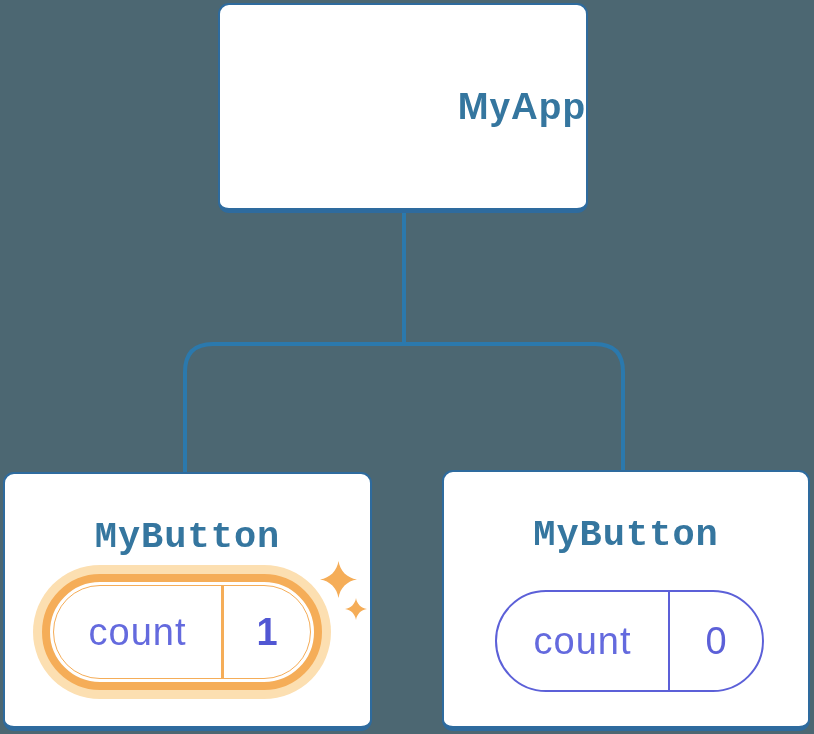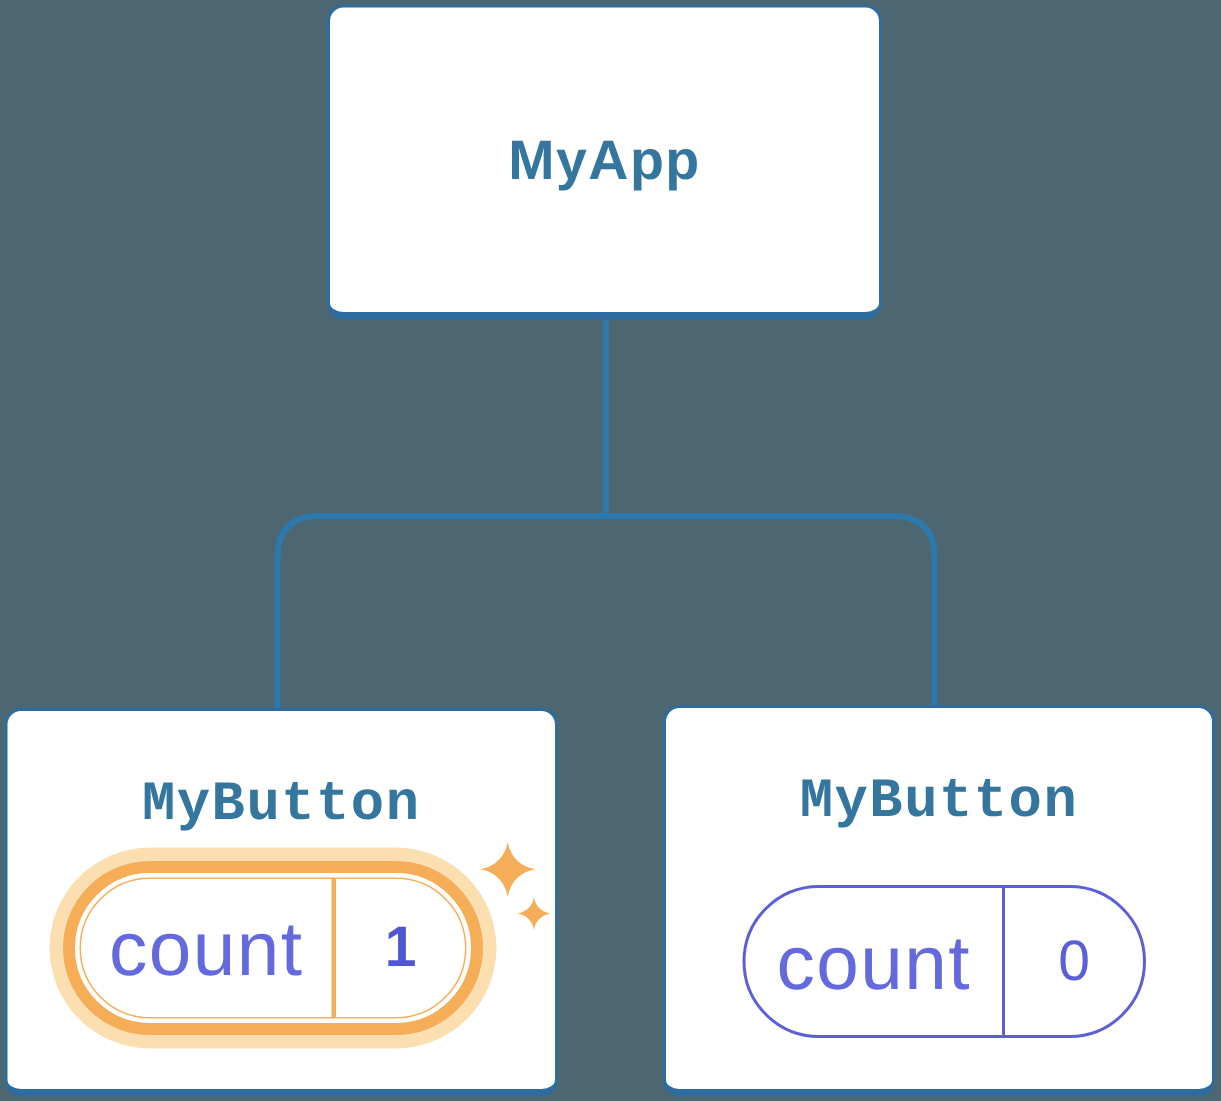--- a/index.html
+++ b/index.html
@@ -27,21 +27,21 @@
     border: 2.5px solid #2e6b9e;
     border-bottom-width: 5px;
     border-radius: 11px;
     box-sizing: border-box;
   }
   .card.root-card {
     left: 218px; top: 3px;
     width: 370px; height: 210px;
     display: flex;
     align-items: center;
-    justify-content: center;
+    justify-content: flex-end;
   }
   .card.left-card  { left: 3px;   top: 472px; width: 369px; height: 259px; }
   .card.right-card { left: 442px; top: 470px; width: 368px; height: 261px; }
 
   .node-title {
     font-size: 37px;
     font-weight: 600;
     letter-spacing: 1px;
     color: #35769f;
     text-align: center;
@@ -80,21 +80,21 @@
     left: 51px; top: 118px;
     width: 269px;
     height: 102px;
     border: 2px solid #5c60d8;
   }
   .pill-key {
     flex: 1;
     display: flex;
     align-items: center;
     justify-content: center;
-    font-size: 51px;
+    font-size: 38px;
     letter-spacing: 1px;
     color: #646ade;
   }
   .pill-divider { width: 3px; background: #f5ad58; }
   .pill.purple .pill-divider { width: 2px; background: #5c60d8; }
   .pill-value {
     width: 86px;
     display: flex;
     align-items: center;
     justify-content: center;

